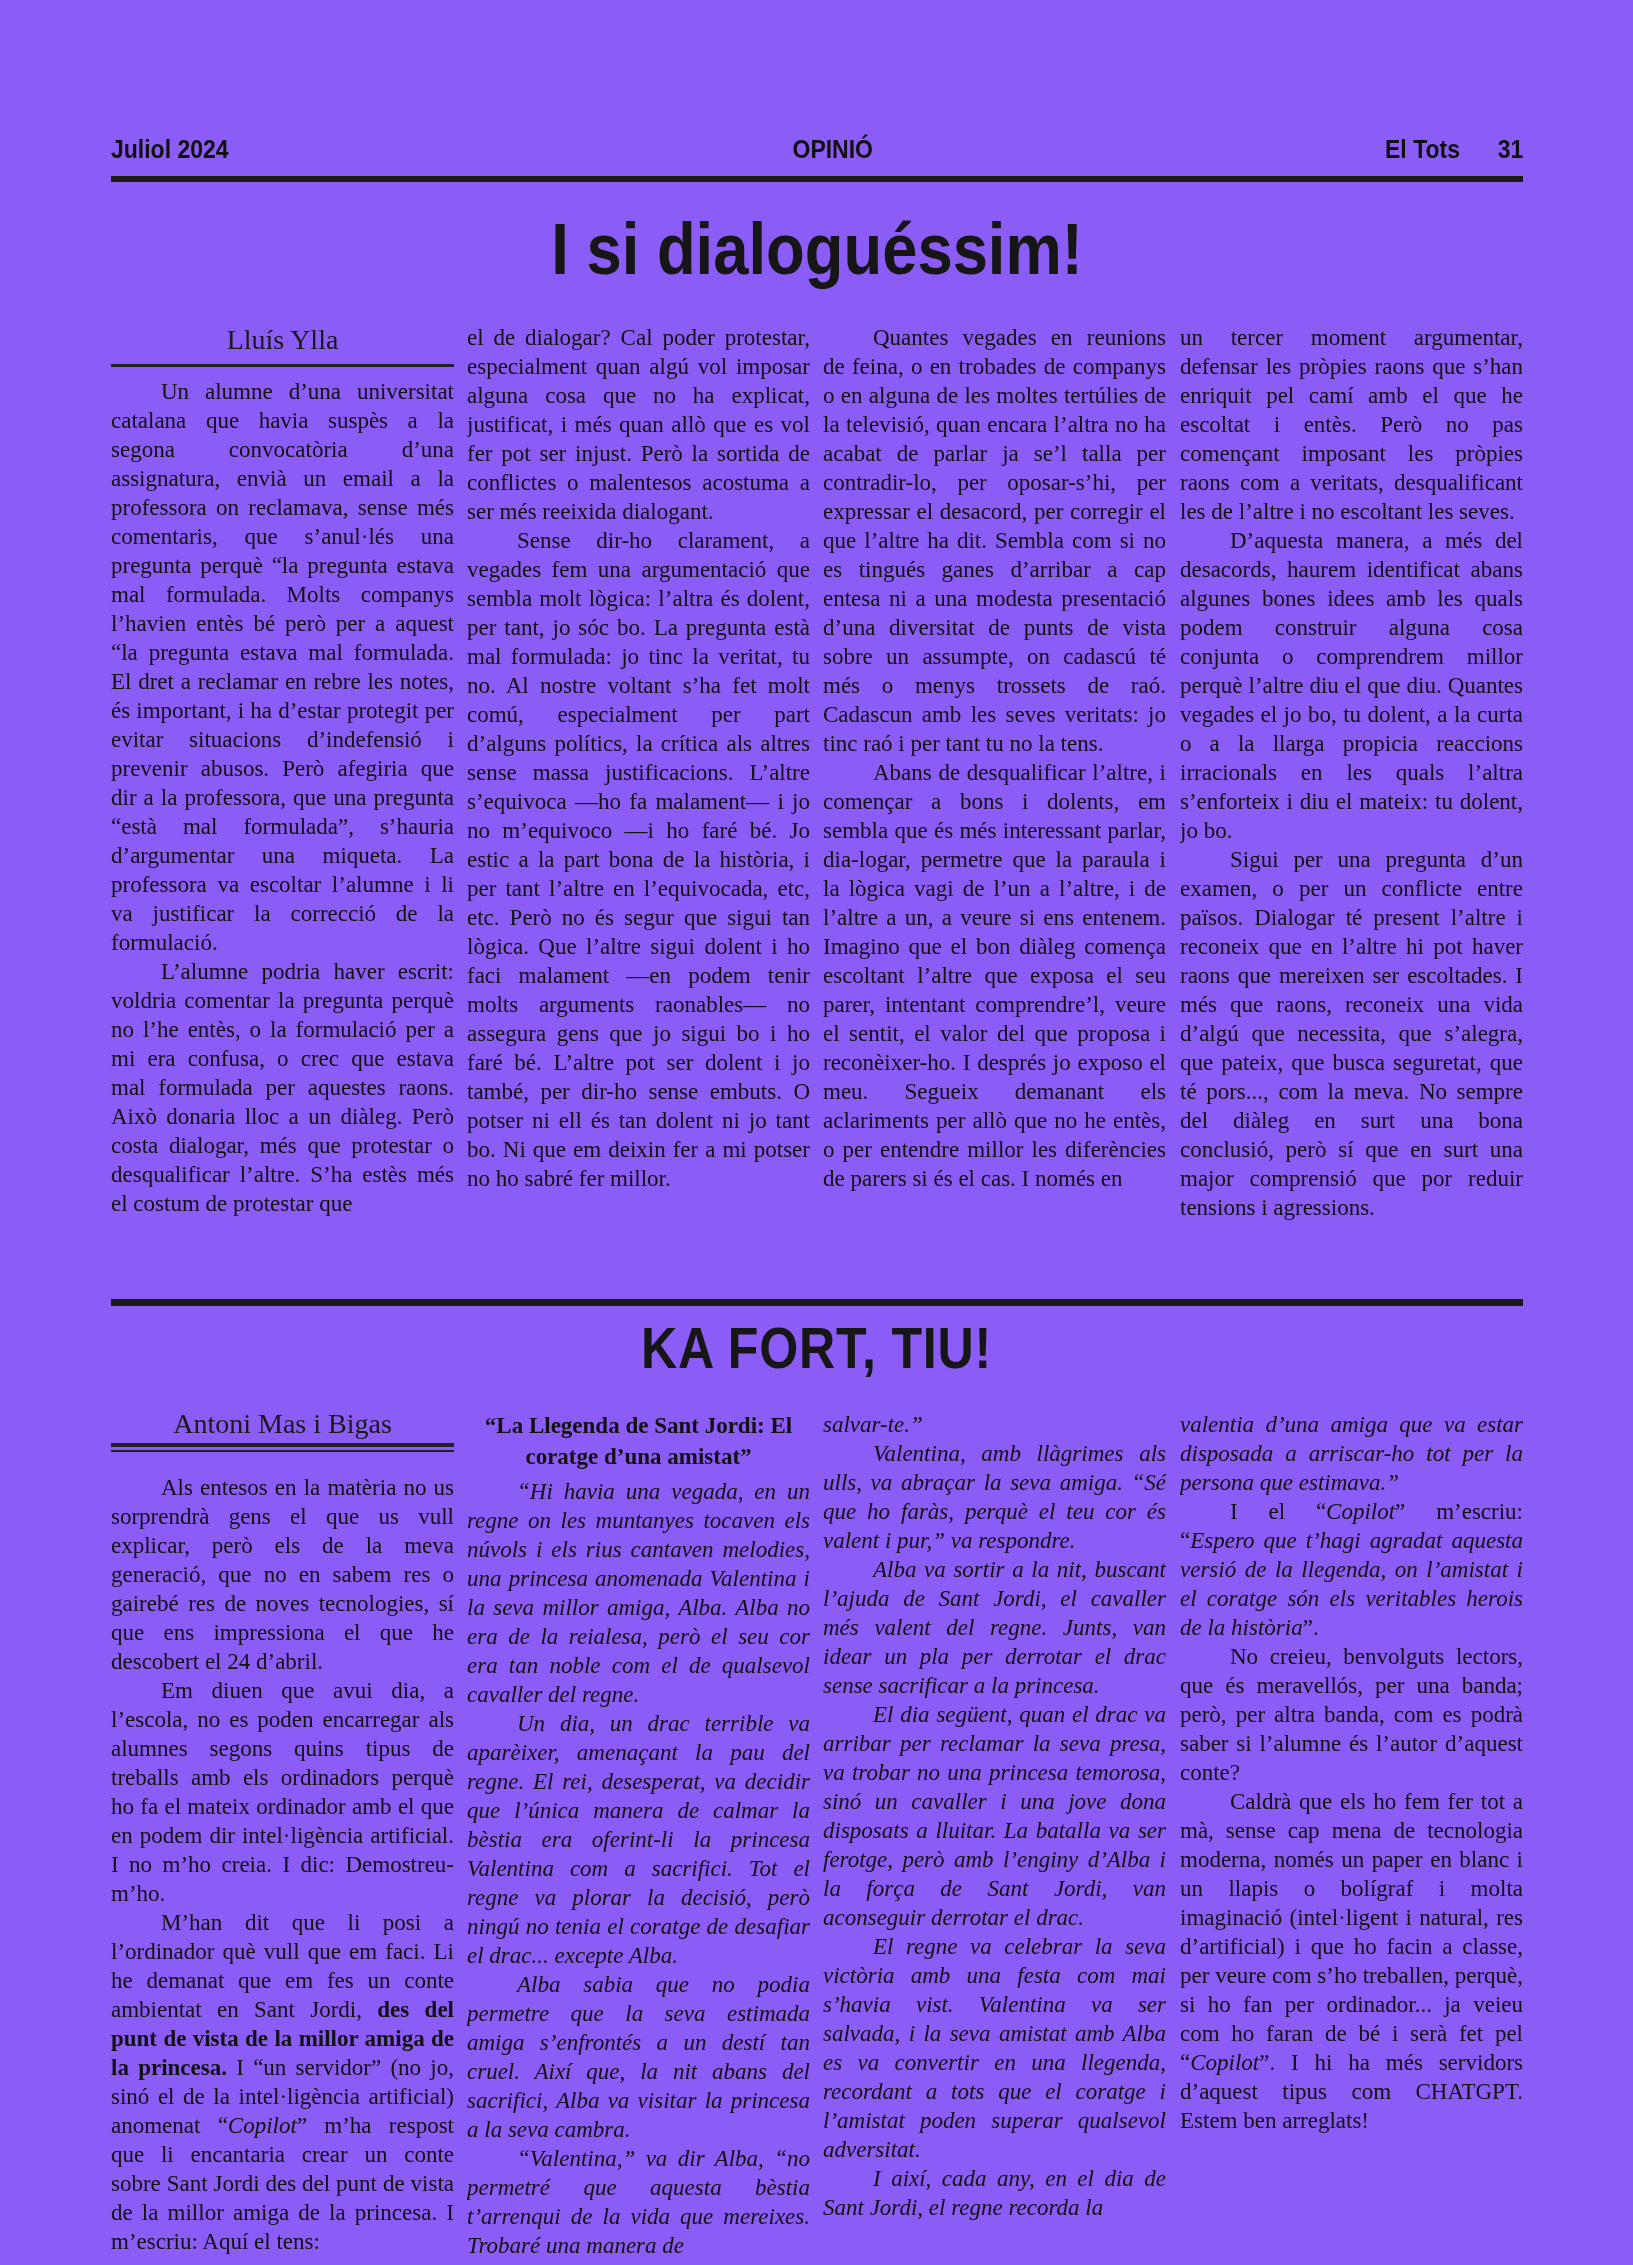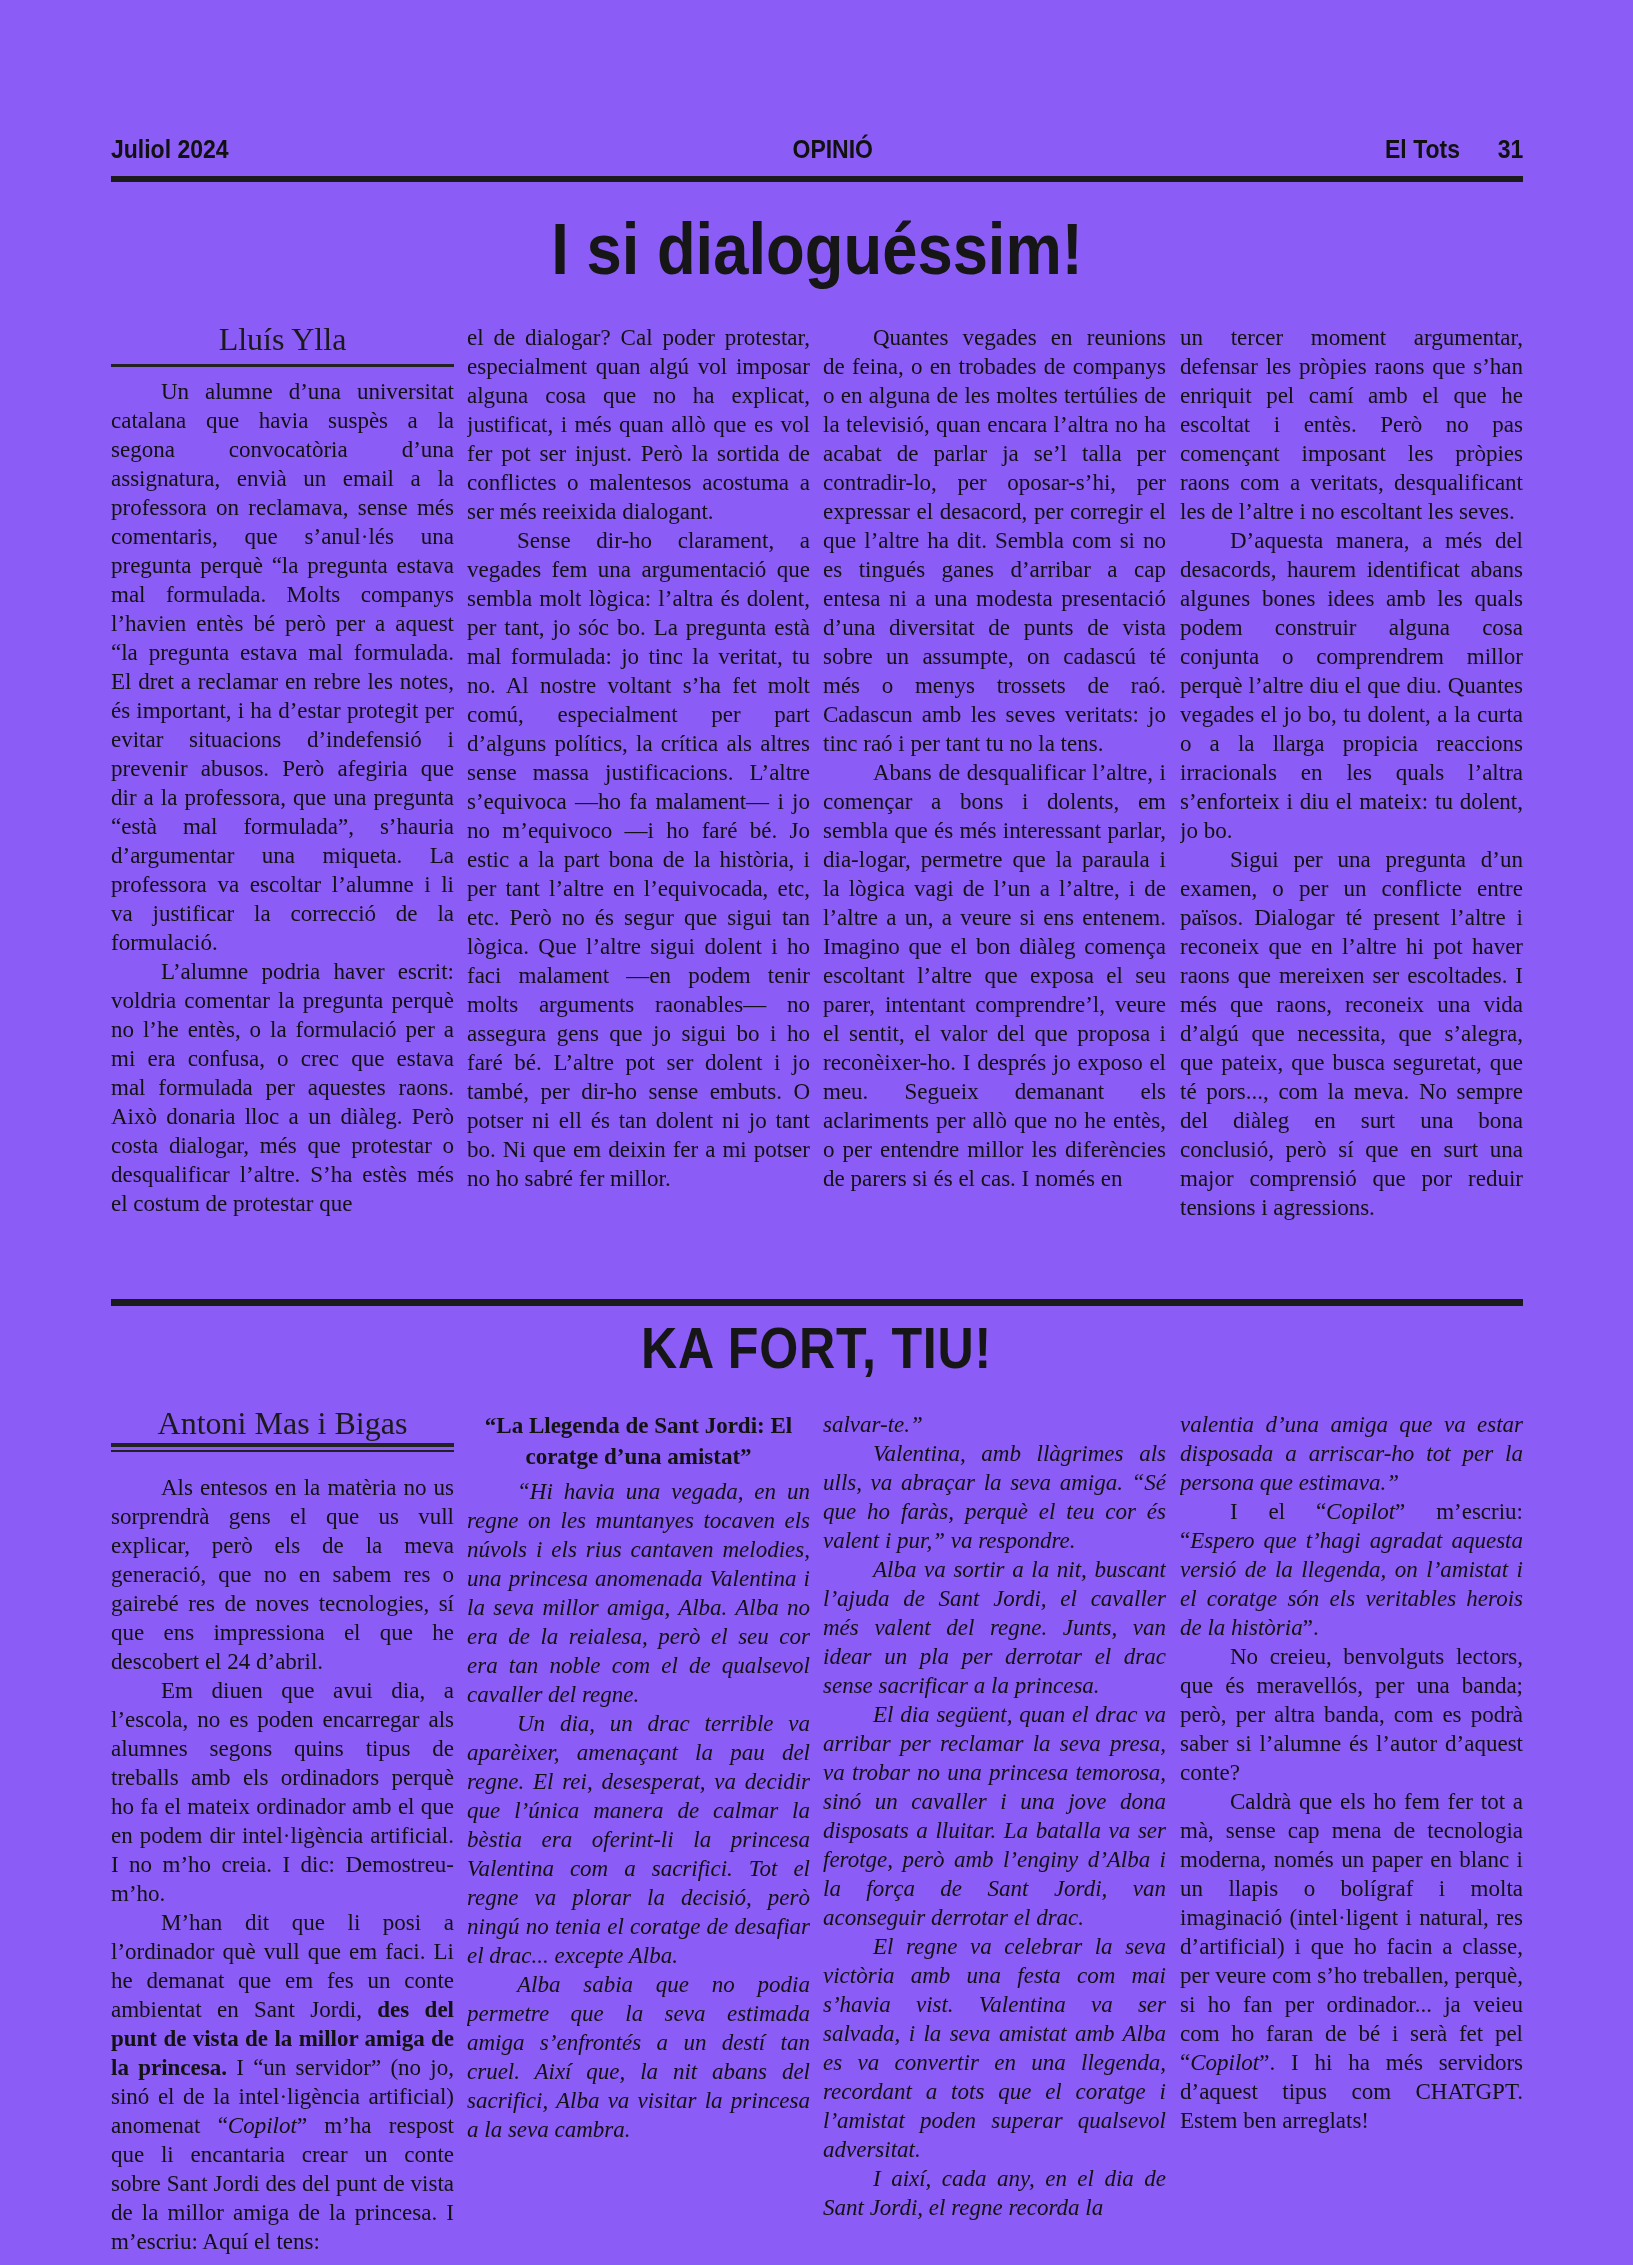--- a/index.html
+++ b/index.html
@@ -28,21 +28,21 @@
     font-family:"Liberation Sans", sans-serif; font-weight:bold; color:#161616;
     white-space:nowrap;
   }
   .headline > span { display:inline-block; transform:scaleX(0.88); transform-origin:center; }
   .headline-1 { top:220px;  font-size:72px; line-height:59px; }
   .headline-2 { top:1320px; font-size:57px; line-height:57px; letter-spacing:0.9px; }
 
   
   .byline {
     position:absolute; width:343px; text-align:center;
-    font-size:32px; line-height:33px; color:#1a1a1a;
+    font-size:28px; line-height:33px; color:#1a1a1a;
   }
   .byline-1 { left:111px; top:323px; }
   .byline-2 { left:111px; top:1407px; }
   .byline-rule  { position:absolute; left:111px; width:343px; background:#222; }
   .br-1  { top:364px;  height:2.8px; }
   .br-2a { top:1443px; height:3.7px; }
   .br-2b { top:1450px; height:1.8px; }
 
   
   .col {
@@ -118,20 +118,21 @@
     <p class="ind">Als entesos en la matèria no us sorprendrà gens el que us vull explicar, però els de la meva generació, que no en sabem res o gairebé res de noves tecnologies, sí que ens impressiona el que he descobert el 24 d’abril.</p>
     <p class="ind">Em diuen que avui dia, a l’escola, no es poden encarregar als alumnes segons quins tipus de treballs amb els ordinadors perquè ho fa el mateix ordinador amb el que en podem dir intel·ligència artificial. I no m’ho creia. I dic: Demostreu-m’ho.</p>
     <p class="ind"><span>M’han dit que li posi a l’ordinador què vull que em faci. Li he demanat que em fes un conte ambientat en Sant Jordi, </span><span class="b">des del punt de vista de la millor amiga de la princesa.</span><span> I “un servidor” (no jo, sinó el de la intel·ligència artificial) anomenat “</span><span class="i">Copilot</span><span>” m’ha respost que li encantaria crear un conte sobre Sant Jordi des del punt de vista de la millor amiga de la princesa. I m’escriu: Aquí el tens:</span></p>
   </div>
 
   <div class="col a2 c2" lang="ca">
     <p class="story-heading">“La Llegenda de Sant Jordi: El coratge d’una amistat”</p>
     <p class="ind i">“Hi havia una vegada, en un regne on les muntanyes tocaven els núvols i els rius cantaven melodies, una princesa anomenada Valentina i la seva millor amiga, Alba. Alba no era de la reialesa, però el seu cor era tan noble com el de qualsevol cavaller del regne.</p>
     <p class="ind i">Un dia, un drac terrible va aparèixer, amenaçant la pau del regne. El rei, desesperat, va decidir que l’única manera de calmar la bèstia era oferint-li la princesa Valentina com a sacrifici. Tot el regne va plorar la decisió, però ningú no tenia el coratge de desafiar el drac... excepte Alba.</p>
     <p class="ind i">Alba sabia que no podia permetre que la seva estimada amiga s’enfrontés a un destí tan cruel. Així que, la nit abans del sacrifici, Alba va visitar la princesa a la seva cambra.</p>
+    <p class="ind i">“Valentina,” va dir Alba, “no permetré que aquesta bèstia t’arrenqui de la vida que mereixes. Trobaré una manera de</p>
   </div>
 
   <div class="col a2 c3" lang="ca">
     <p class="i">salvar-te.”</p>
     <p class="ind i">Valentina, amb llàgrimes als ulls, va abraçar la seva amiga. “Sé que ho faràs, perquè el teu cor és valent i pur,” va respondre.</p>
     <p class="ind i">Alba va sortir a la nit, buscant l’ajuda de Sant Jordi, el cavaller més valent del regne. Junts, van idear un pla per derrotar el drac sense sacrificar a la princesa.</p>
     <p class="ind i">El dia següent, quan el drac va arribar per reclamar la seva presa, va trobar no una princesa temorosa, sinó un cavaller i una jove dona disposats a lluitar. La batalla va ser ferotge, però amb l’enginy d’Alba i la força de Sant Jordi, van aconseguir derrotar el drac.</p>
     <p class="ind i">El regne va celebrar la seva victòria amb una festa com mai s’havia vist. Valentina va ser salvada, i la seva amistat amb Alba es va convertir en una llegenda, recordant a tots que el coratge i l’amistat poden superar qualsevol adversitat.</p>
     <p class="ind i">I així, cada any, en el dia de Sant Jordi, el regne recorda la</p>
   </div>

